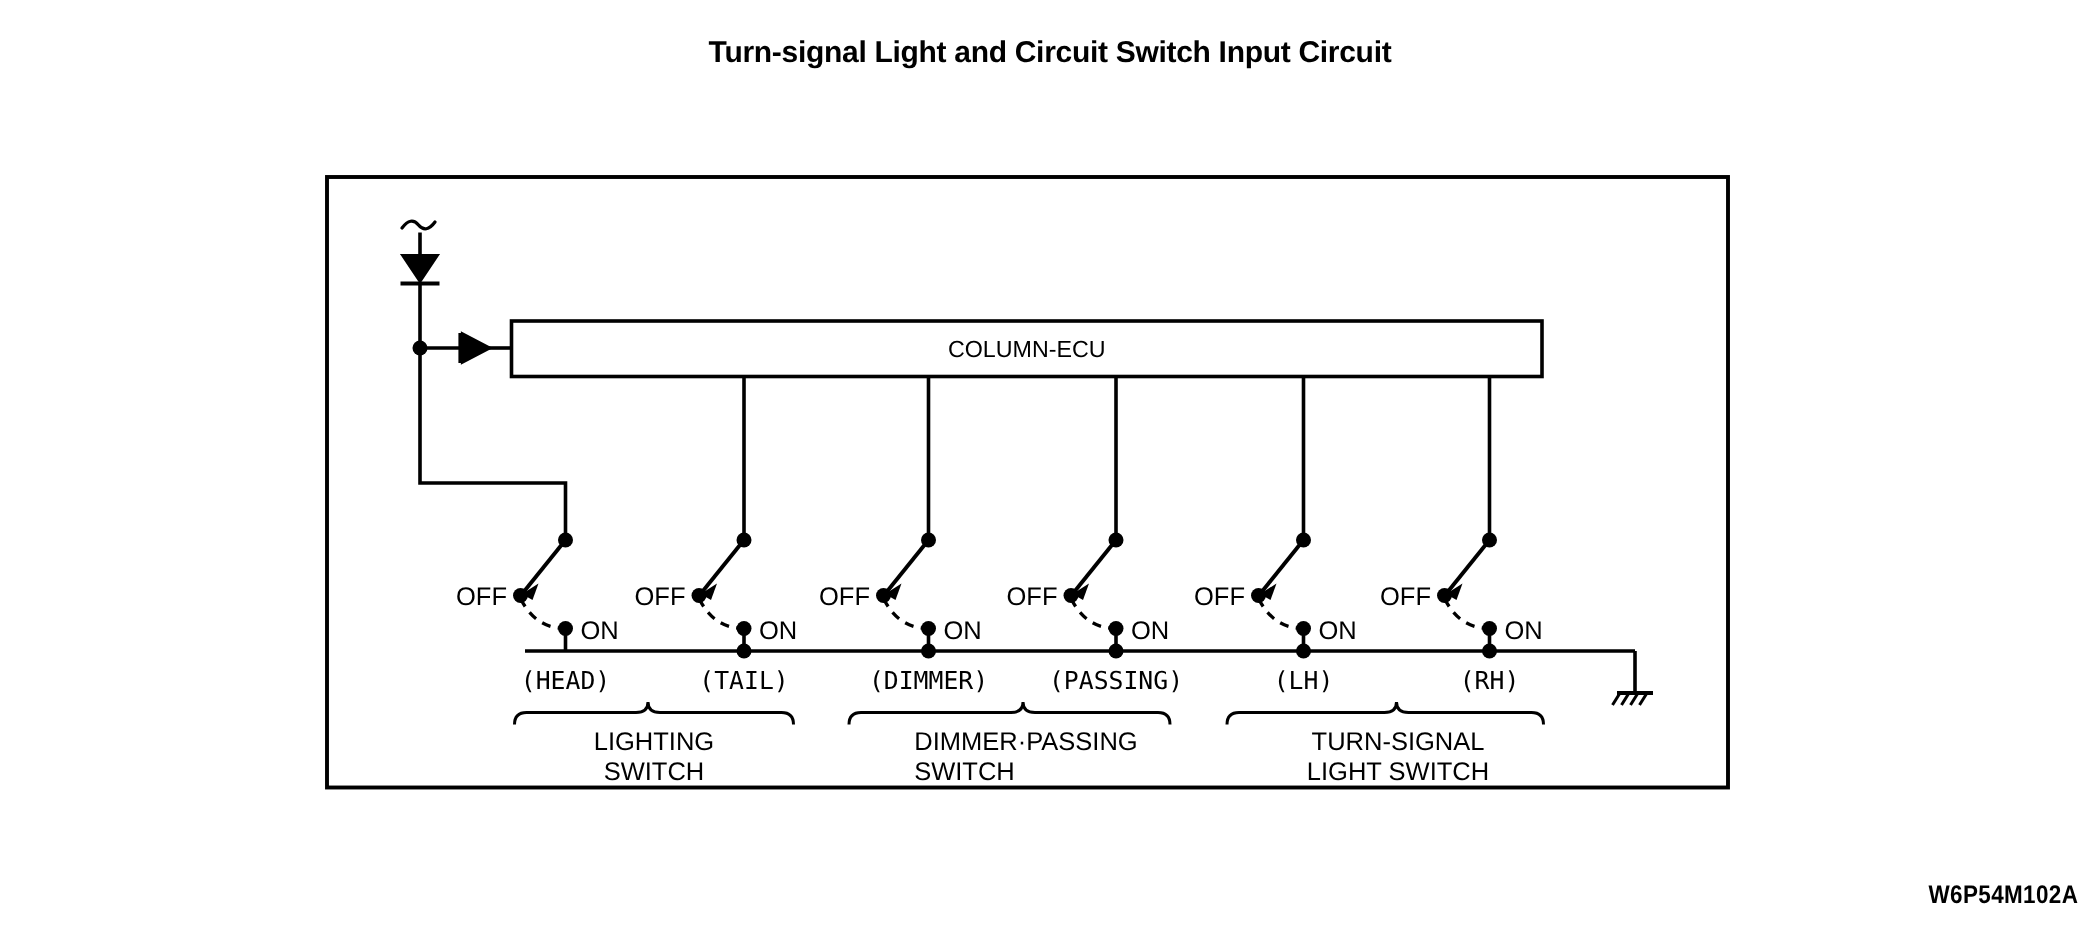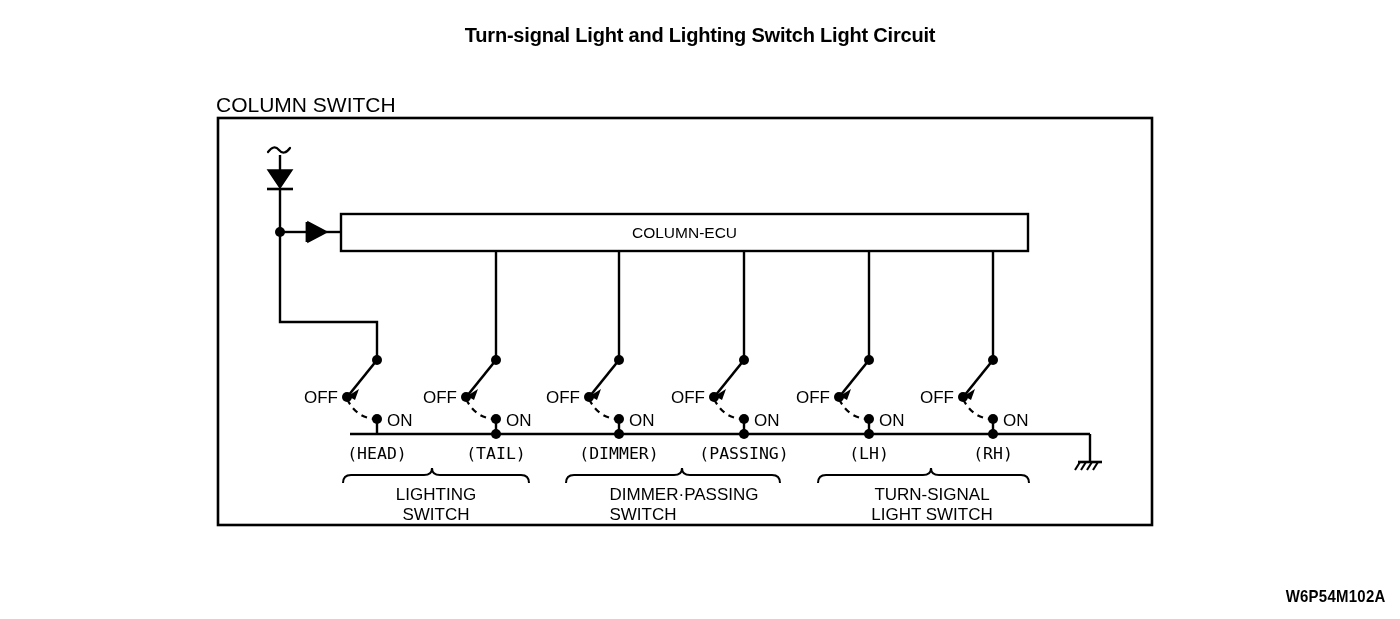--- a/index.html
+++ b/index.html
@@ -28,23 +28,22 @@
   svg.sheet{position:absolute;left:0;top:0;width:1400px;height:619px;}
 
   .svg-text-sans{font-family:"Liberation Sans",sans-serif;}
   .svg-text-mono{font-family:"DejaVu Sans Mono",monospace;}
 </style>
 </head>
 <body>
 
 <div id="canvas-wrap">
 
-  <div id="diagram-title">Turn-signal Light and Lighting Switch Light Circuit</div>
+  <div id="diagram-title">Turn-signal Light and Circuit Switch Input Circuit</div>
 
-  <div id="column-switch-label">COLUMN SWITCH</div>
 
   <div id="ref-code">W6P54M102A</div>
 
   <svg class="sheet" viewBox="0 0 1400 619">
 
     <rect x="218" y="118" width="934" height="407" fill="none" stroke="#000" stroke-width="2.6"></rect>
 
     <path d="M 268 152 q 6 -8 11 -2 q 5 6 11 -2" fill="none" stroke="#000" stroke-width="2.2" stroke-linecap="round"></path>
 
     <line x1="280" y1="155" x2="280" y2="170" stroke="#000" stroke-width="2.4"></line>

